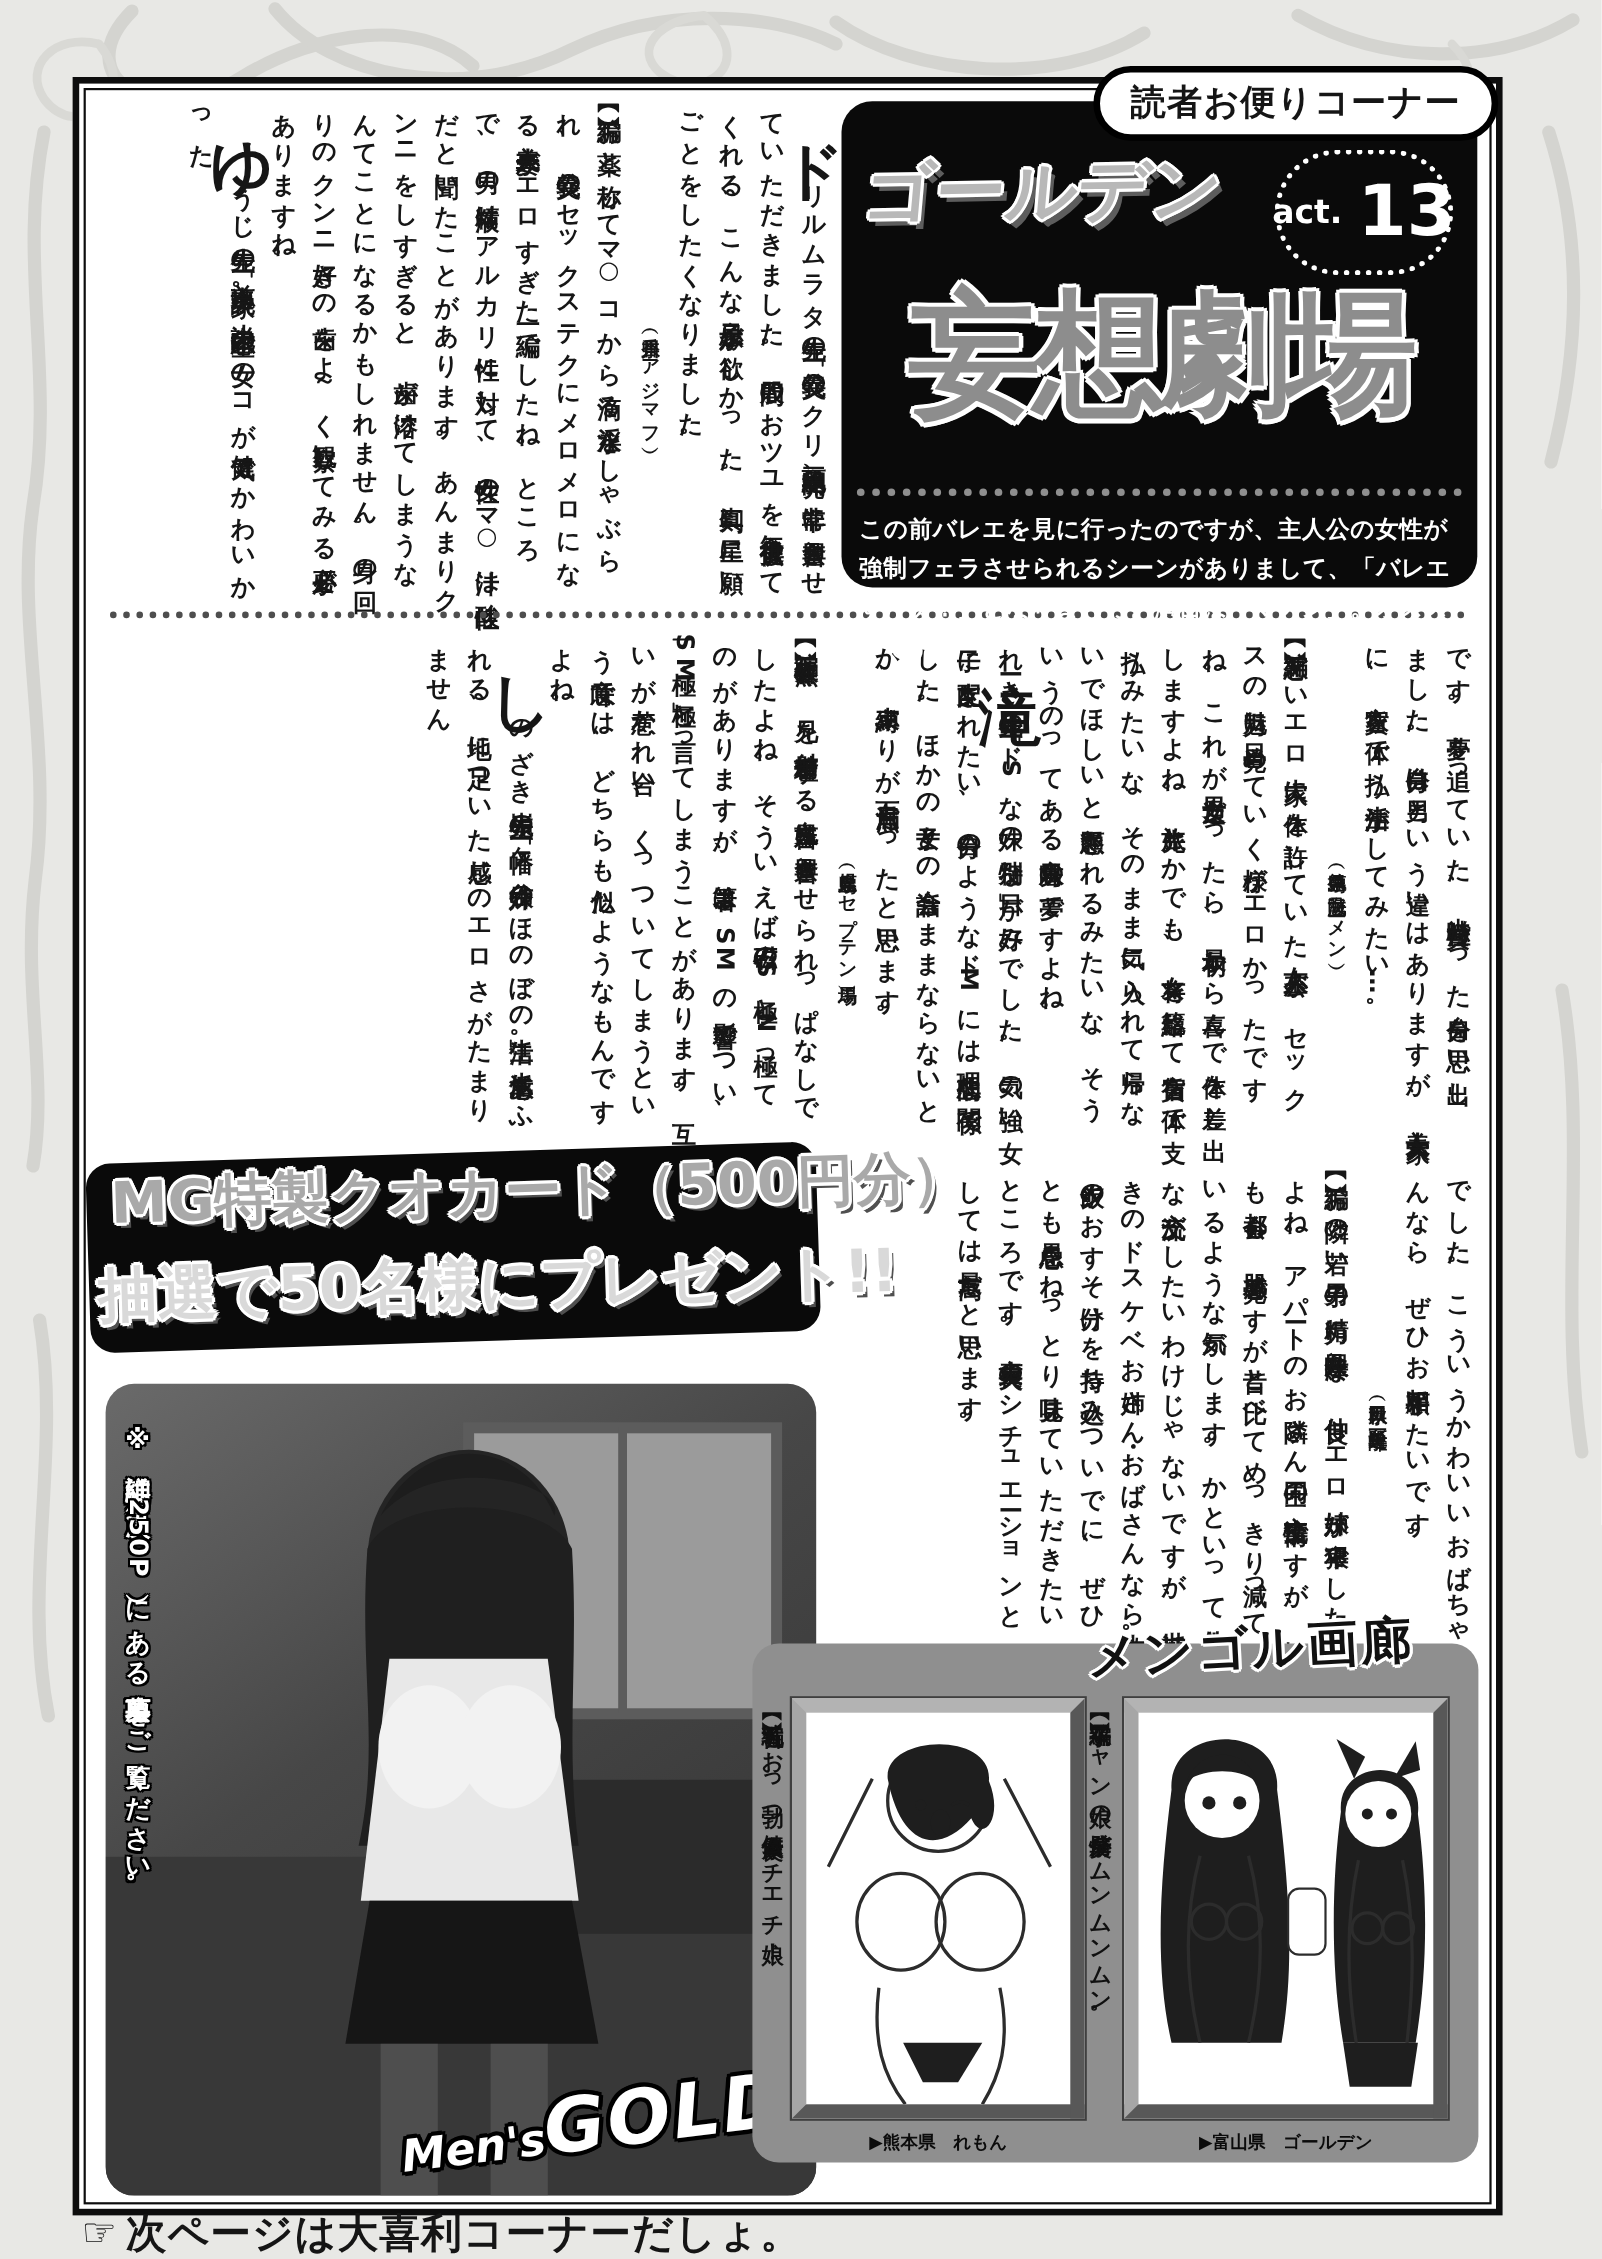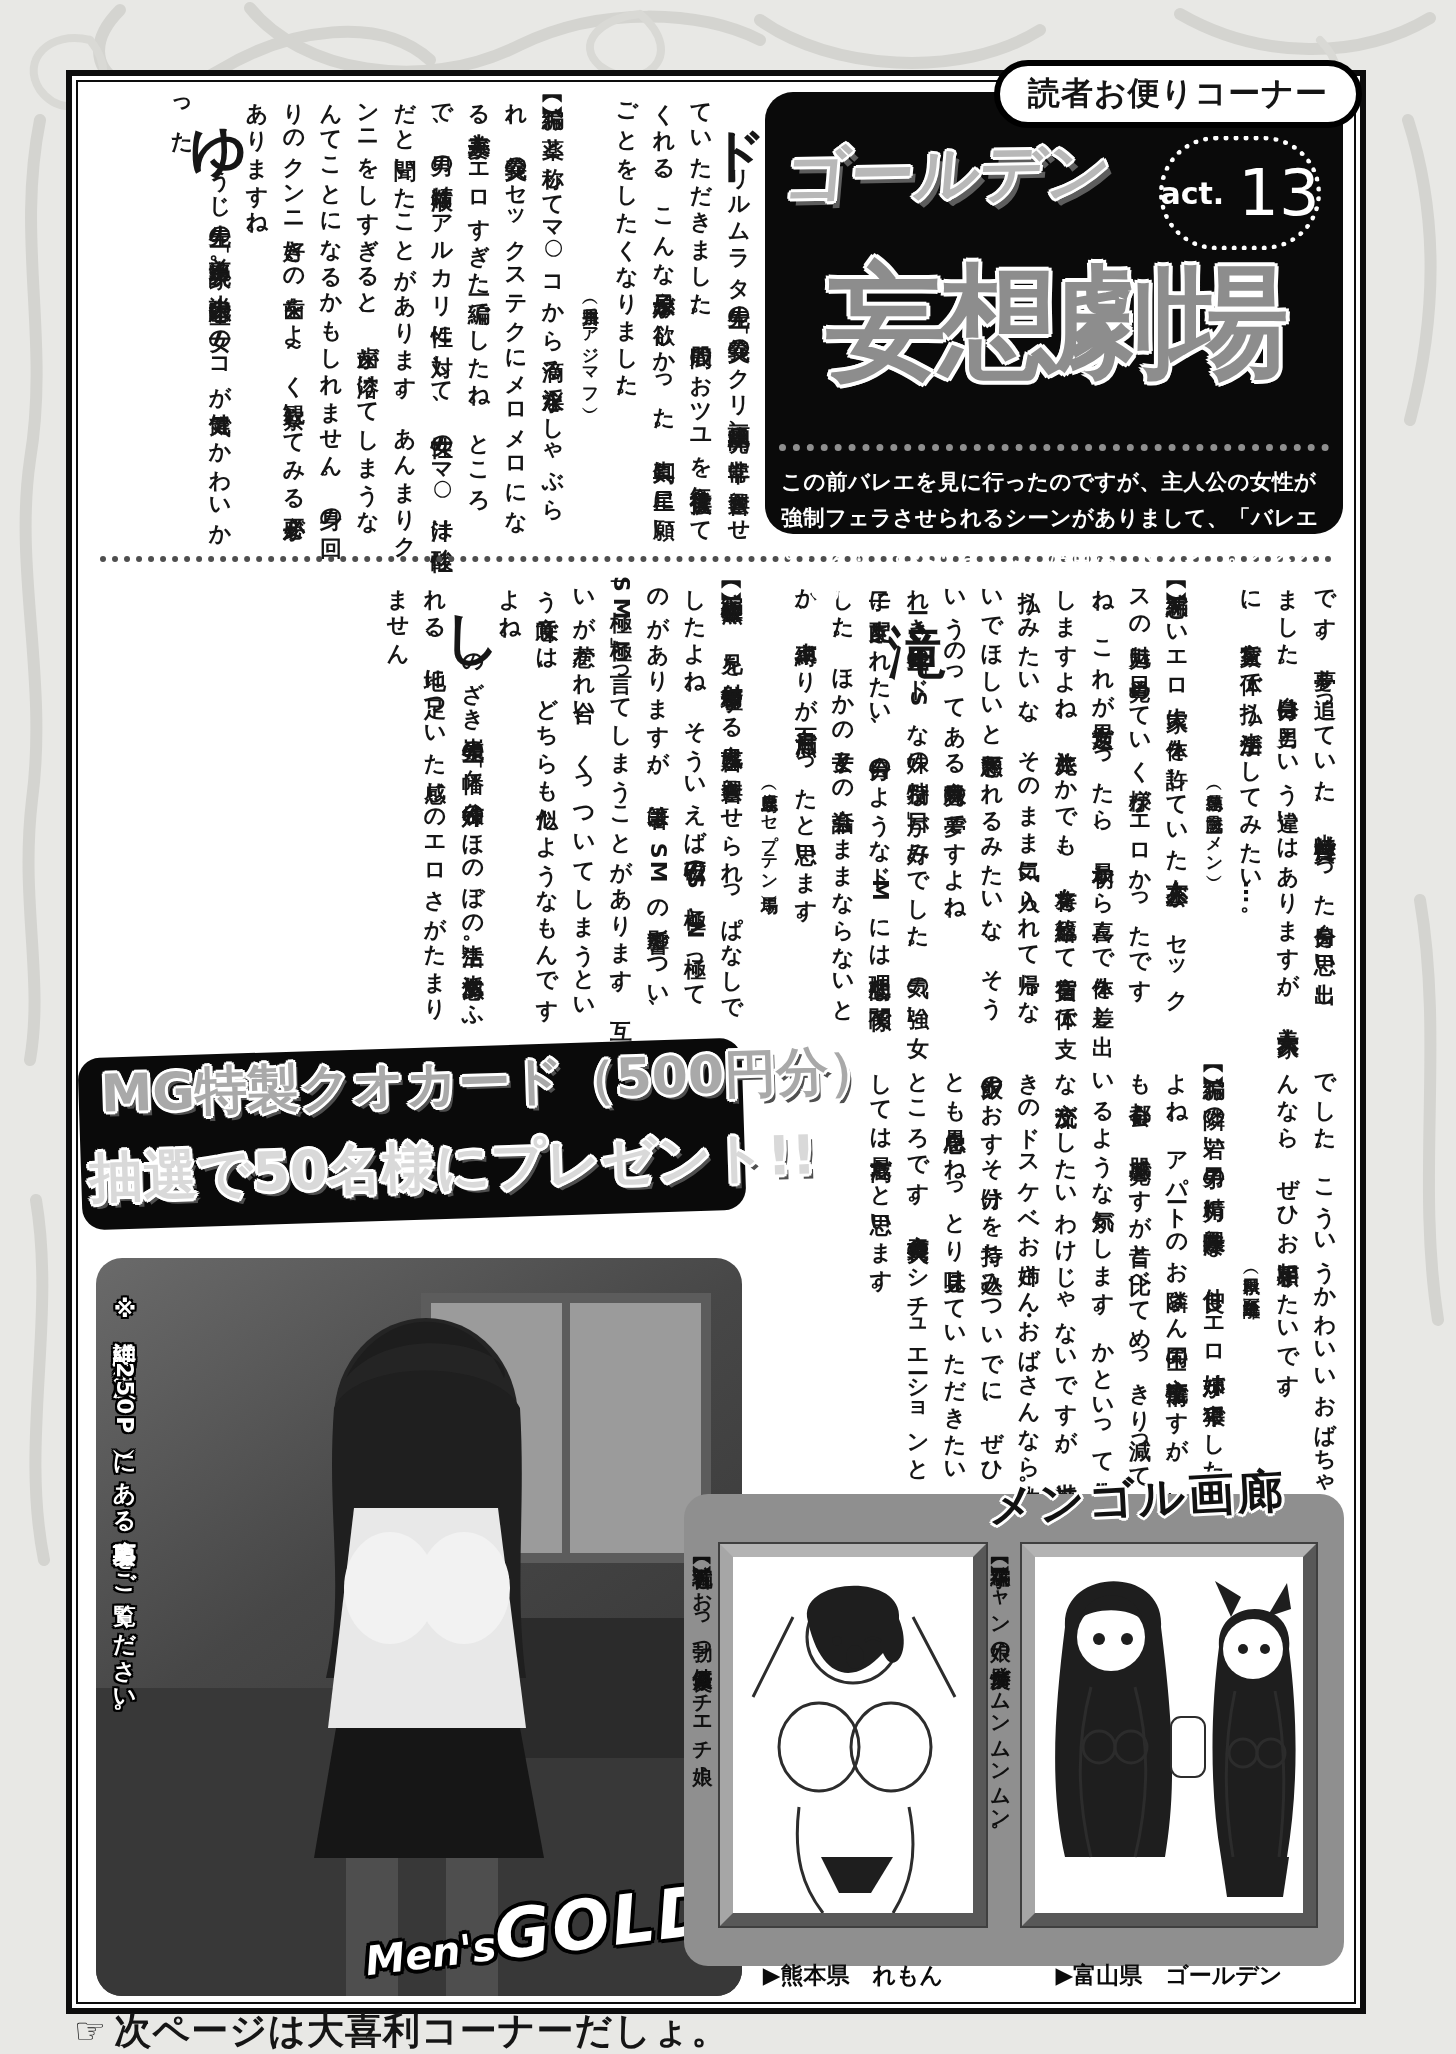--- a/index.html
+++ b/index.html
@@ -30,21 +30,21 @@
   .banner-title1{
     position:absolute;left:20px;top:38px;font-size:64px;font-weight:800;white-space:nowrap;
     color:#b8b8b8;transform:skewX(-6deg) rotate(-1deg);
     text-shadow:-3px 0 #fff,3px 0 #fff,0 -3px #fff,0 3px #fff,-2px -2px #fff,2px 2px #fff,-2px 2px #fff,2px -2px #fff,6px 7px 0 #5d5d5d;
   }
   .act-badge{
     position:absolute;right:22px;top:44px;width:152px;height:104px;border:5px dotted #fff;border-radius:58px;
     display:flex;align-items:center;justify-content:center;gap:14px;color:#fff;
   }
   .act-label{font-size:30px;font-weight:700;}
-  .act-number{font-size:64px;font-weight:400;}
+  .act-number{font-size:64px;font-weight:700;}
   .banner-title2{
     position:absolute;left:6px;top:150px;width:566px;text-align:center;font-size:120px;font-weight:800;
     white-space:nowrap;letter-spacing:-6px;color:#8d8d8d;
     text-shadow:-4px 0 #fff,4px 0 #fff,0 -4px #fff,0 4px #fff,-3px -3px #fff,3px 3px #fff,-3px 3px #fff,3px -3px #fff;
   }
   .banner-dots{position:absolute;left:14px;top:352px;width:550px;border-top:7px dotted #8f8f8f;}
   .banner-intro{
     position:absolute;left:16px;top:372px;width:548px;font-size:21.5px;line-height:36px;
     font-weight:600;color:#fff;letter-spacing:0.5px;
   }
@@ -108,22 +108,22 @@
   }
   .cap-left{left:6px;}
   .cap-right{left:304px;}
   .art-frame{
     position:absolute;top:50px;height:356px;background:#fff;
     border:13px solid;border-color:#b3b3b3 #585858 #585858 #a6a6a6;box-shadow:0 0 0 2px #3f3f3f;
   }
   .frame-left{left:36px;width:240px;}
   .frame-right{left:338px;width:268px;}
   .art-credit{
-    position:absolute;top:440px;height:28px;font-size:23px;font-weight:800;color:#0b0b0b;
-    display:flex;align-items:center;justify-content:center;white-space:nowrap;margin-top:27px;
+    position:absolute;top:440px;height:28px;font-size:16px;font-weight:800;color:#0b0b0b;
+    display:flex;align-items:center;justify-content:center;white-space:nowrap;
   }
   .credit-left{left:36px;width:266px;}
   .credit-right{left:338px;width:294px;}
   
   .footer{
     position:absolute;left:74px;top:2006px;display:flex;align-items:center;gap:8px;z-index:2;
   }
   .hand{font-size:36px;line-height:1;}
   .footer-text{font-size:37px;font-weight:700;letter-spacing:1px;}
 </style>

